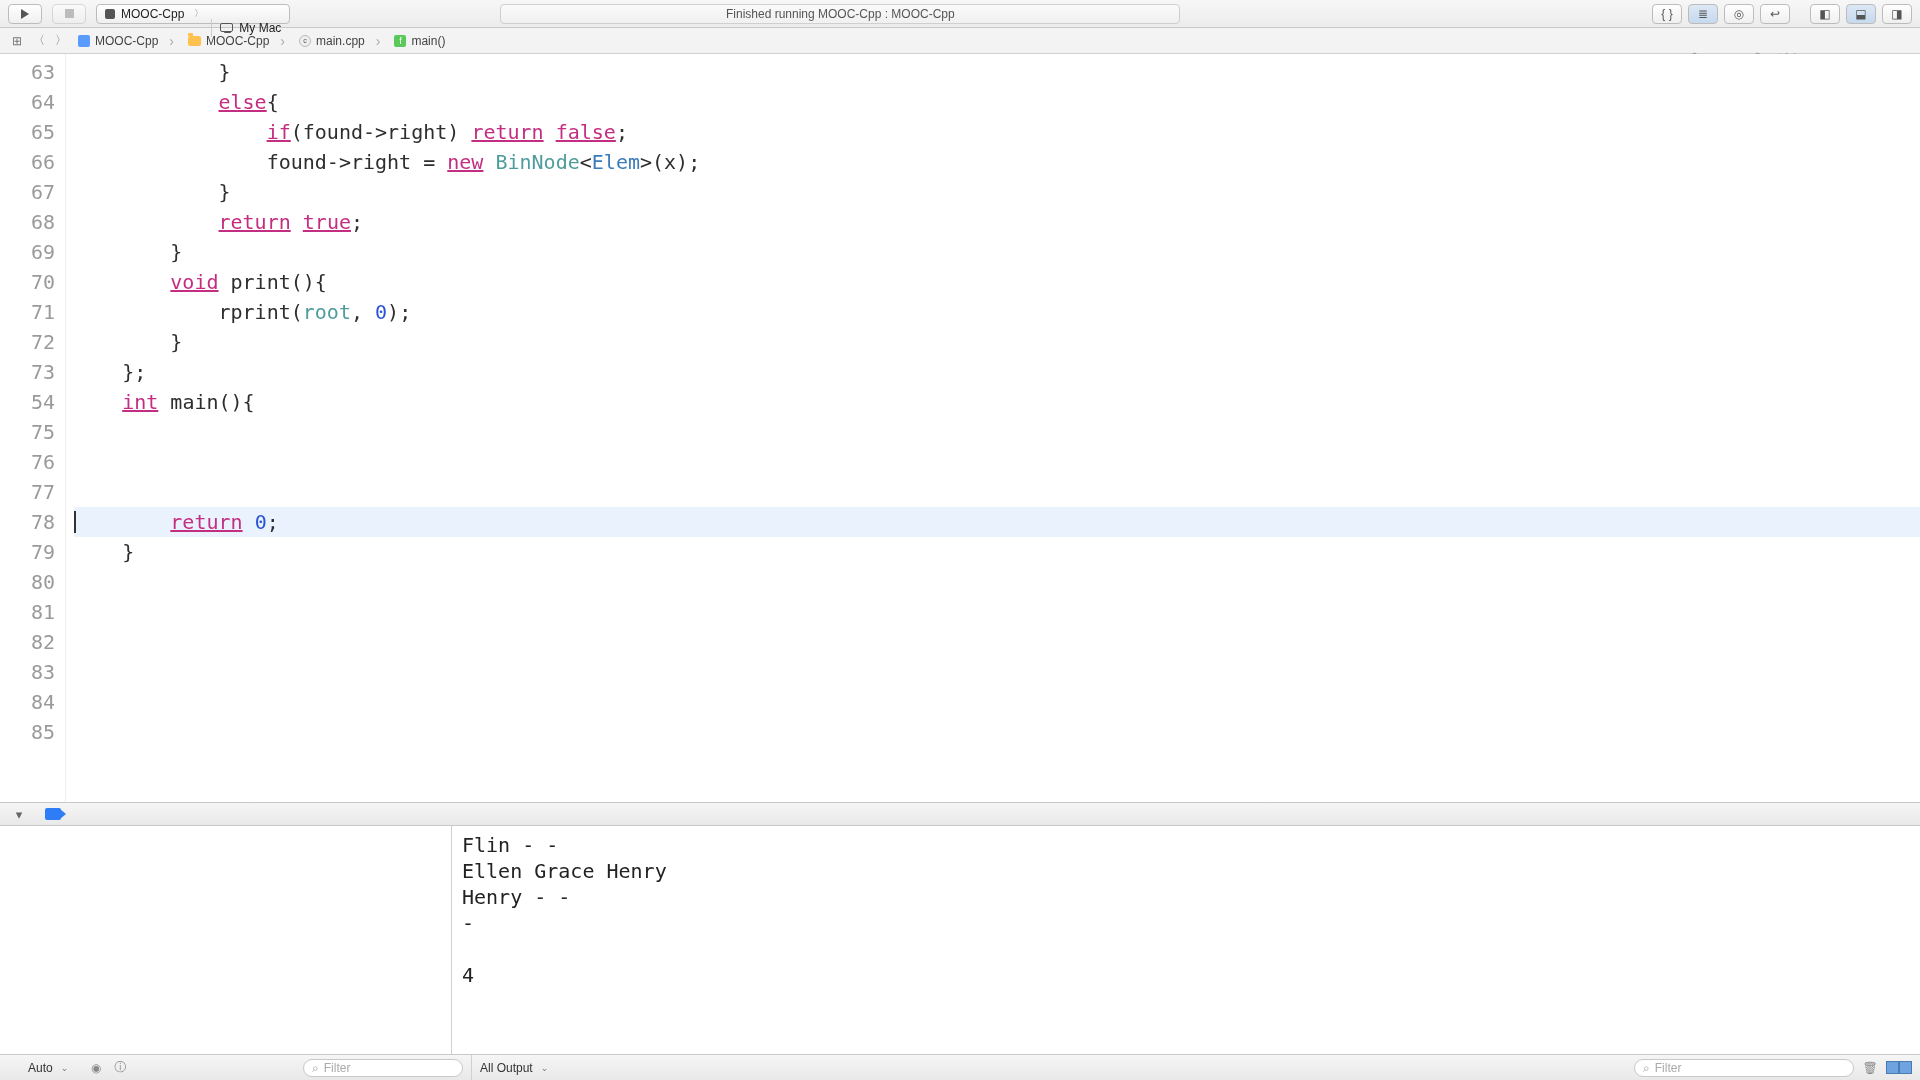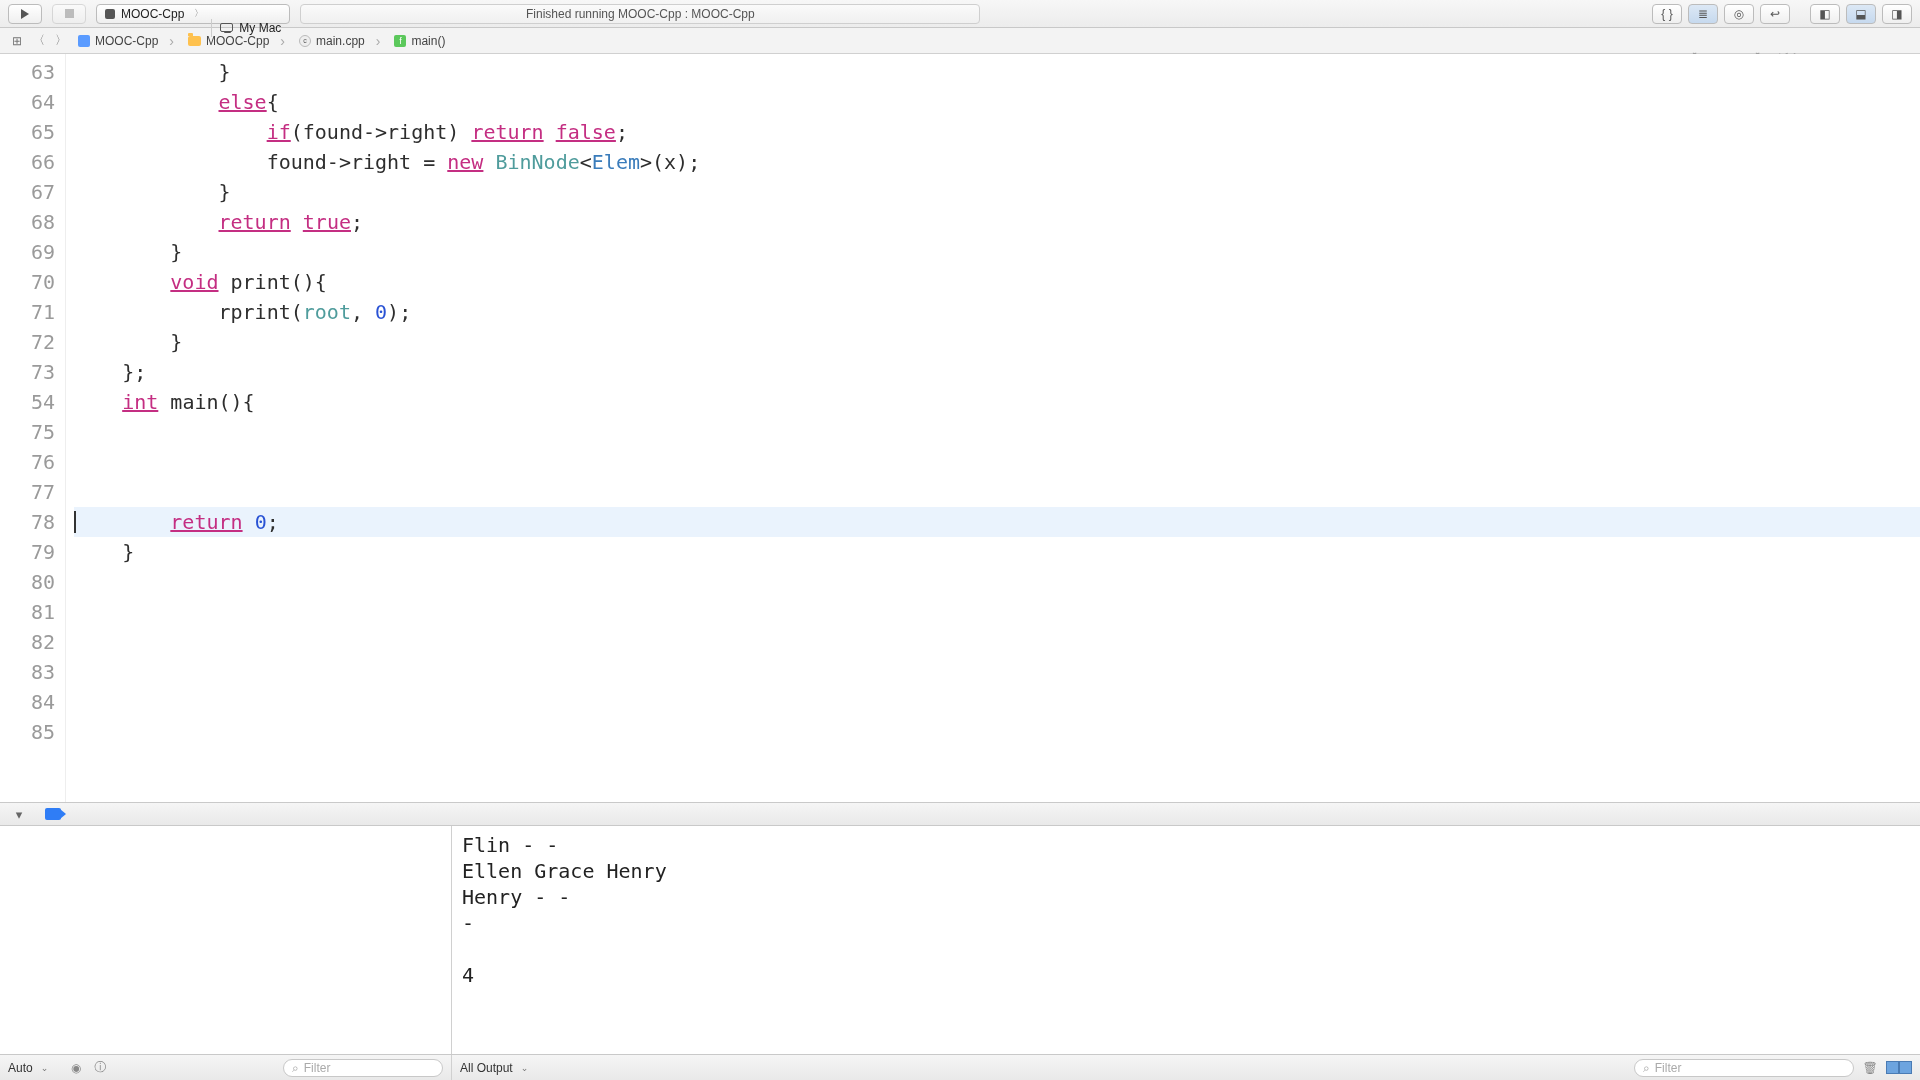--- a/index.html
+++ b/index.html
@@ -58,20 +58,21 @@
     color: #222;
   }
   .scheme-seg + .scheme-seg { border-left: 1px solid #ccc; margin-top: 28px; }
   .seg-icon-sq { width: 10px; height: 10px; background:#555; border-radius:2px; }
   .seg-icon-mac { width:13px; height:9px; border:1px solid #555; border-radius:2px; position:relative; }
   .seg-icon-mac::after{content:"";position:absolute;bottom:-2px;left:3px;width:7px;height:2px;background:#555;border-radius:1px;}
   .chev { font-size: 9px; color: #777; margin-left: 4px; }
 
   .status-bar {
     flex: 0 0 680px;
+    margin-left: 200px;
     height: 20px;
     background: linear-gradient(#fafafa,#f0f0f0);
     border: 1px solid #cfcfcf;
     border-radius: 4px;
     display: flex; align-items: center; justify-content: center;
     font-size: 12px;
     color: #555;
   }
 
   .right-toolbar {
@@ -210,21 +211,21 @@
     position:relative;
     overflow:hidden;
   }
   .console-pane .bold { font-weight:700; }
 
   
   .bottombar {
     height: 26px;
     background: linear-gradient(#f5f5f5,#e9e9e9);
     border-top:1px solid #c9c9c9;
-    display:flex; align-items:stretch;
+    display:flex; align-items:stretch;padding-left:20px;
   }
   .bb-left {
     width:452px;
     display:flex;align-items:center; gap:8px;
     padding:0 8px;
     border-right:1px solid #d0d0d0;
   }
   .bb-right {
     flex:1;
     display:flex;align-items:center; gap:8px;

